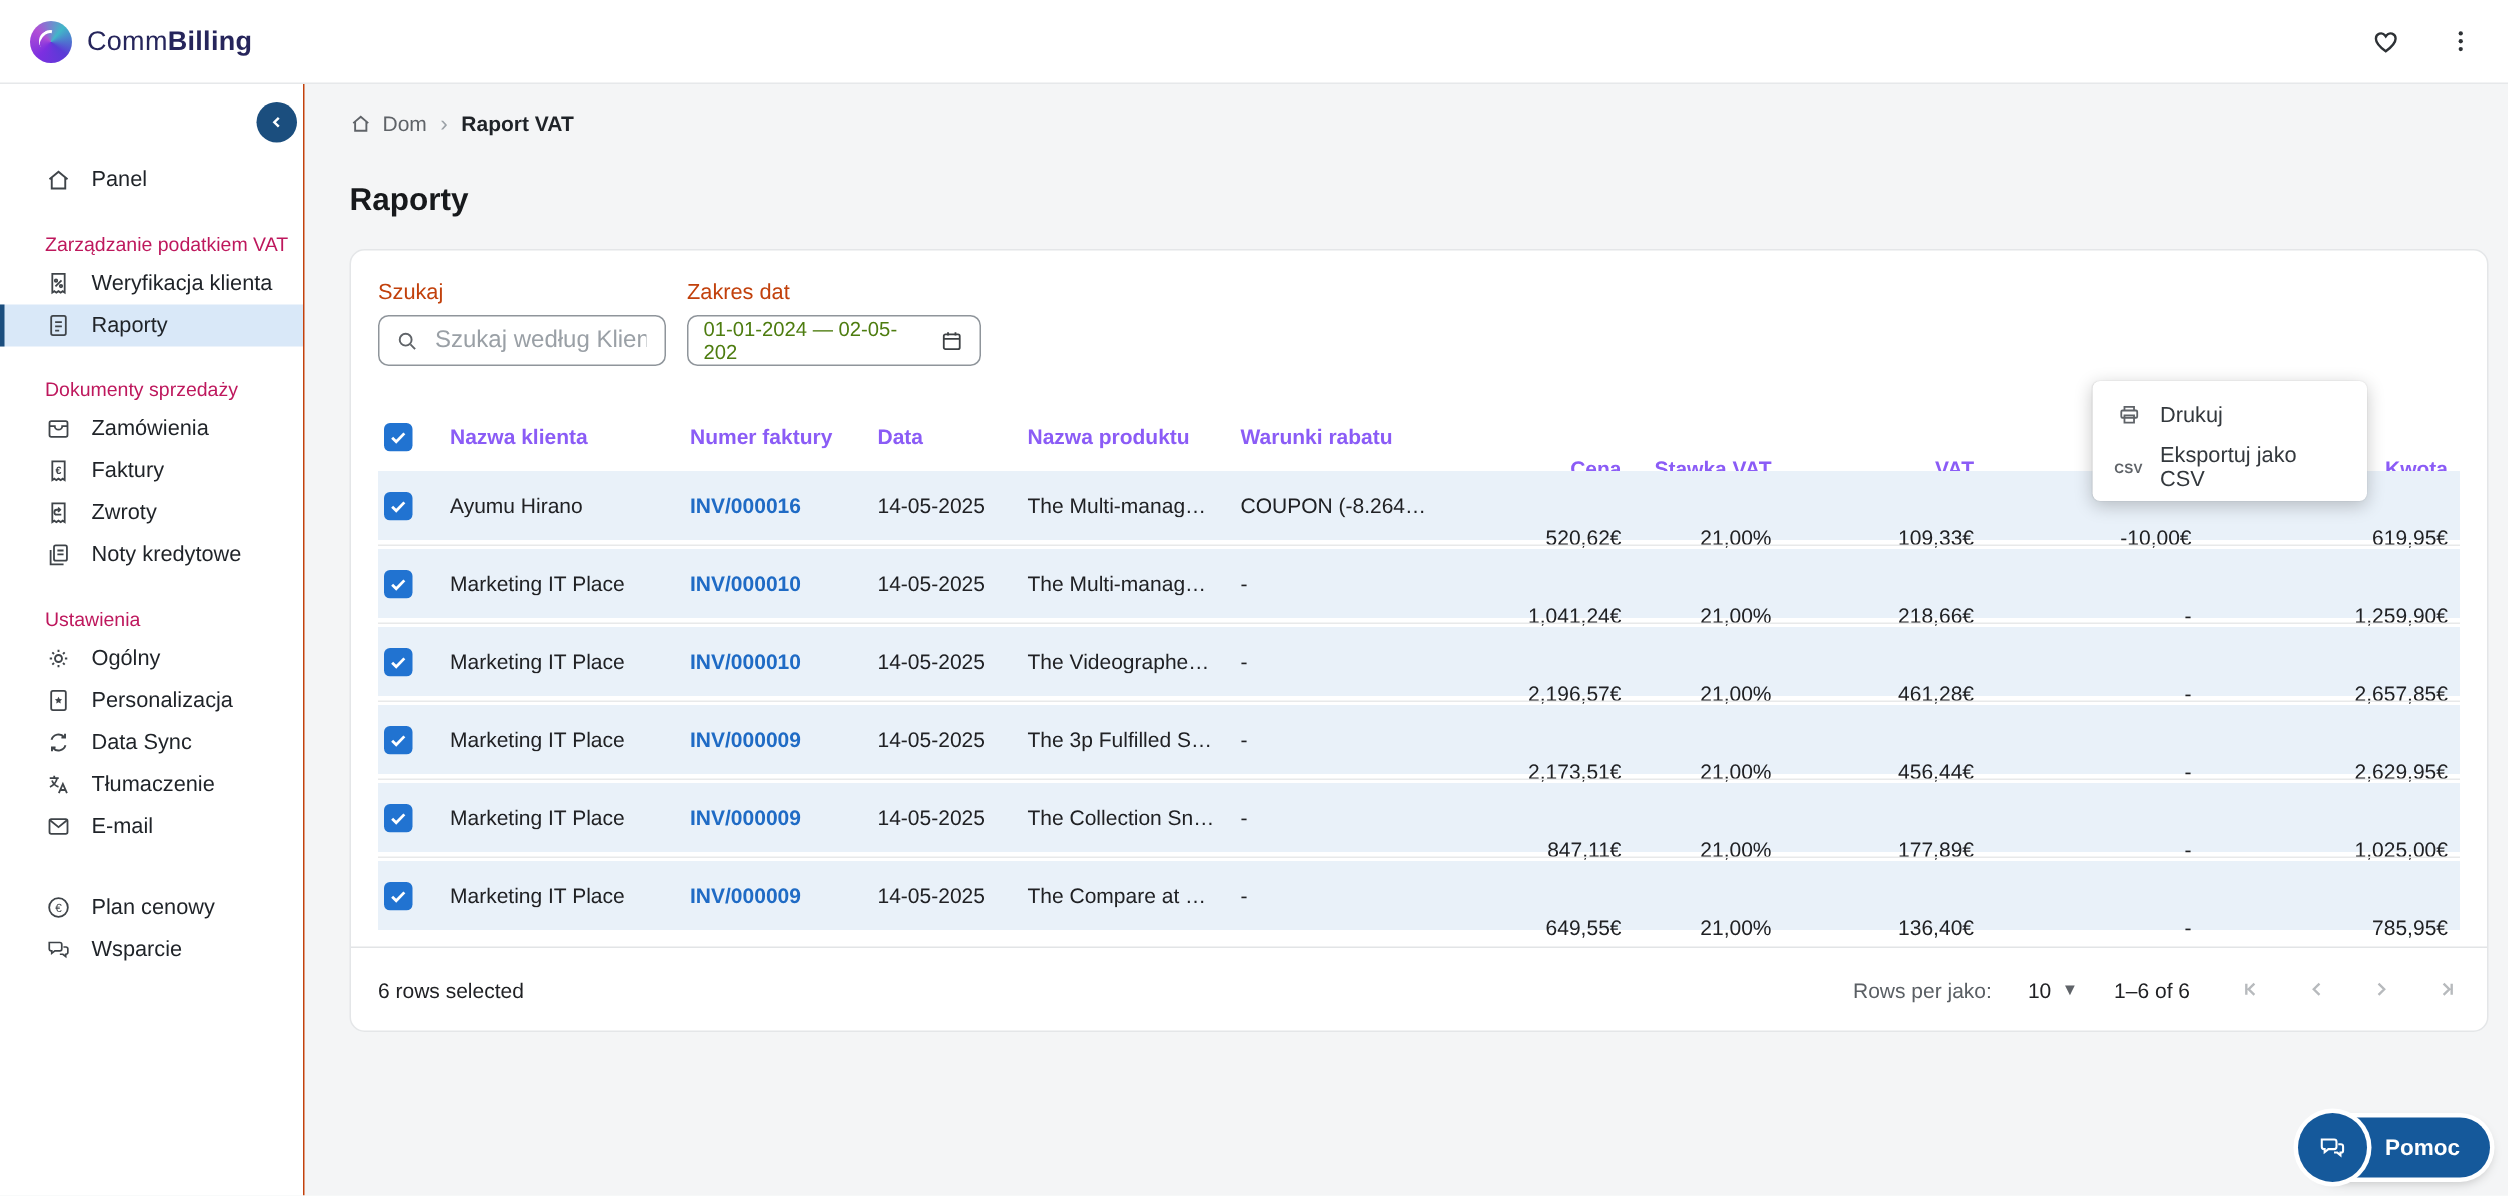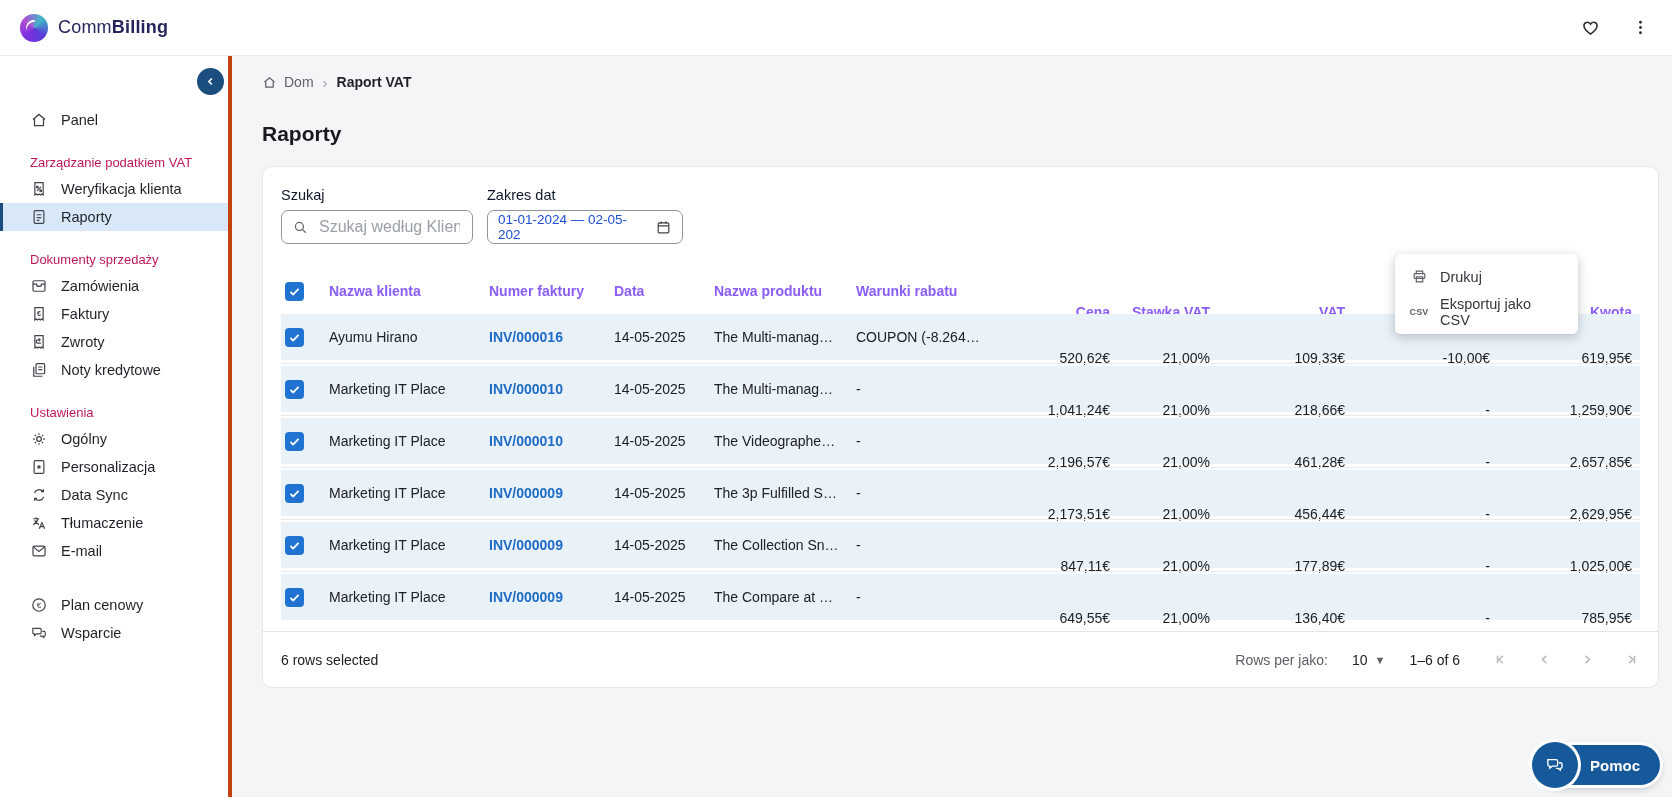--- a/index.html
+++ b/index.html
@@ -16,21 +16,21 @@
     border-top:2.5px solid #fff; border-right:2.5px solid rgba(255,255,255,.0); transform:rotate(-35deg); }
   .brand-text { font-size:18px; color:#26255b; letter-spacing:.2px; }
   .brand-text b { font-weight:800; }
   .topbar-actions { display:flex; align-items:center; gap:26px; color:#2d3135; }
   .icon-btn { background:none; border:none; padding:2px; cursor:pointer; color:#2d3135; display:flex; }
 
   
   .shell { display:flex; height:741px; }
 
   
-  .sidebar { width:232px; background:#fff; border-right:4px solid #c2410c;
+  .sidebar { width:203px; background:#fff; border-right:1px solid #c2410c;
     position:relative; padding-top:36px; flex:none; }
   .collapse-btn { position:absolute; top:12px; right:4px; width:27px; height:27px; border-radius:50%;
     background:#1b4e7e; color:#fff; border:none; cursor:pointer; display:flex; align-items:center; justify-content:center; }
   .nav-item { display:flex; align-items:center; gap:13px; height:28px; padding-left:30px;
     font-size:14.5px; color:#1f2328; position:relative; cursor:pointer; white-space:nowrap; }
   .nav-item .nicon { color:#3f4449; flex:none; display:flex; }
   .nav-item.active { background:#d9e8f8; }
   .nav-item.active::before { content:""; position:absolute; left:0; top:0; bottom:0; width:3px; background:#1b4e7e; }
   .nav-label { font-size:13px; color:#be185d; padding:0 0 5px 30px; margin-top:21px; white-space:nowrap; }
   .nav-first { margin-top:14px; }
@@ -42,27 +42,27 @@
   .breadcrumb .crumb-home { display:flex; align-items:center; gap:7px; cursor:pointer; color:#5f6368; }
   .breadcrumb .current { color:#1f2328; font-weight:700; }
   .crumb-sep { color:#9aa0a6; font-size:15px; }
   .page-title { font-size:21px; font-weight:700; color:#17191c; margin:30px 0 0; }
 
   
   .card { background:#fff; border:1px solid #e4e6e8; border-radius:10px; margin-top:20px;
     padding:20px 18px 0; position:relative; height:522px; }
 
   .filters { display:flex; align-items:flex-end; gap:14px; }
-  .filter-label { font-size:14.5px; color:#0f172a; margin-bottom:7px; }
+  .filter-label { font-size:14.5px; color:#c2410c; margin-bottom:7px; }
   .input-box { height:34px; border:1px solid #8f959b; border-radius:7px; display:flex;
     align-items:center; padding:0 10px; background:#fff; }
   .search-box { width:192px; gap:8px; color:#5f6368; }
   .search-box input { border:none; outline:none; font-size:16px; width:100%; font-family:inherit; color:#202124; background:transparent; }
   .search-box input::placeholder { color:#9aa0a6; }
-  .date-box { width:196px; gap:8px; font-size:13.5px; color:#1d4ed8; justify-content:space-between; cursor:pointer; }
+  .date-box { width:196px; gap:8px; font-size:13.5px; color:#4d7c0f; justify-content:space-between; cursor:pointer; }
   .date-box .cal { color:#3c4043; display:flex; }
 
   .actions-right { margin-left:auto; display:flex; align-items:center; }
   .bulk-btn { height:36px; padding:0 15px; border:1px solid #1565c0; background:#fff; color:#1565c0;
     border-radius:8px; font-size:15px; font-weight:700; display:flex; align-items:center; gap:11px;
     font-family:inherit; cursor:pointer; }
   .vdiv { width:1px; height:34px; background:#dcdfe2; margin:0 13px; }
   .cols-btn { width:36px; height:36px; border:1px solid #dcdfe2; border-radius:8px; background:#fff;
     display:flex; align-items:center; justify-content:center; color:#3c4043; cursor:pointer; }
 

